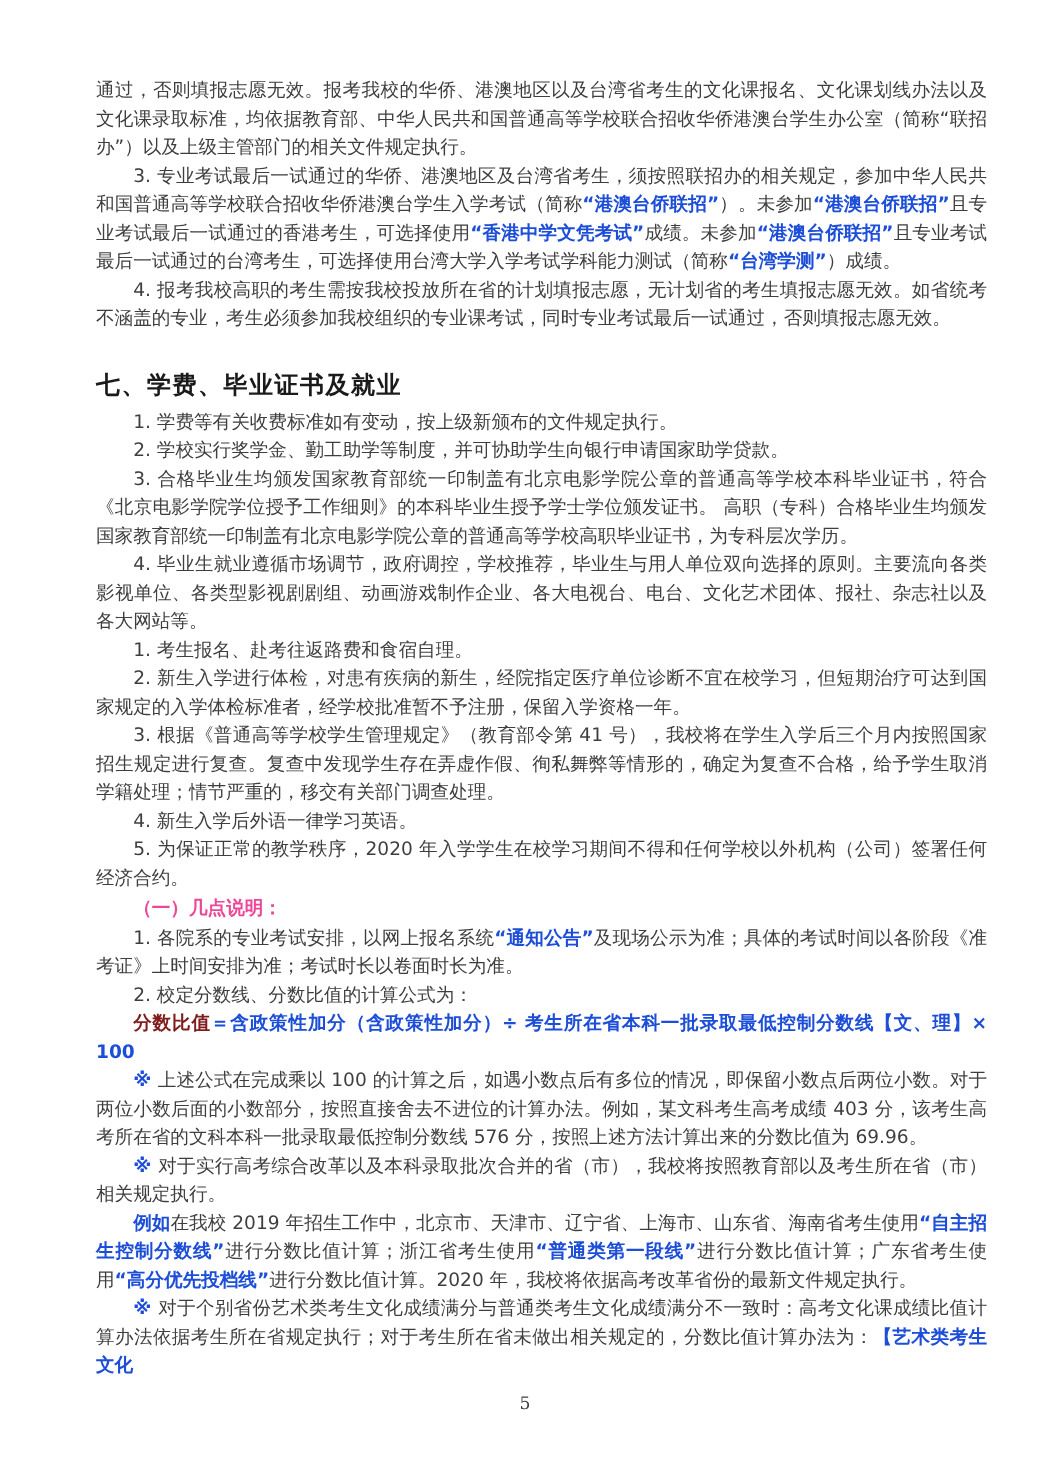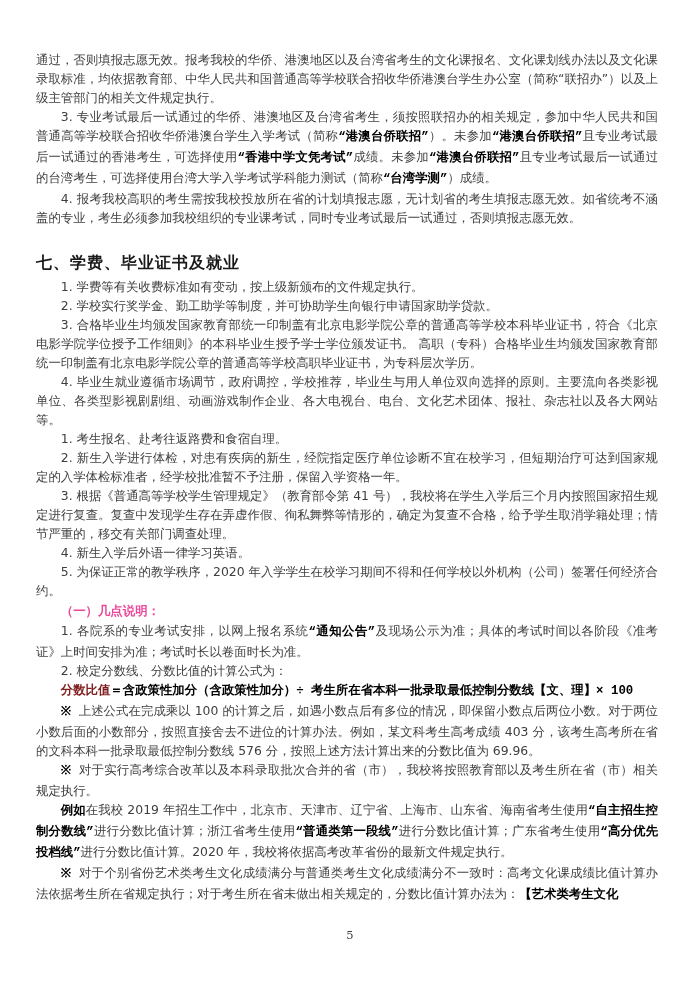--- a/index.html
+++ b/index.html
@@ -1,40 +1,40 @@
 <!DOCTYPE html>
 <html><head>
 <meta charset="utf-8">
 <style>
   html,body{margin:0;padding:0;background:#ffffff;}
   .page{
     position:relative;
     width:700px;height:989px;
     box-sizing:border-box;
-    padding:50px 42px 0 36px;
+    padding:50px 42px 0 64px;
     background:#ffffff;
     font-family:"DejaVu Sans",sans-serif;
     font-size:12.4px;
     line-height:19px;
     color:#3e3e3e;
     overflow:hidden;
     border-radius:28px;
   }
   .para{margin:0;text-align:justify;}
   .para.indent{text-indent:2em;}
   .sec-heading{
     font-size:16px;line-height:22px;font-weight:bold;
     color:#1a1a1a;margin:25px 0 3px 0;letter-spacing:1px;
     text-align:left;
   }
   .sub-heading{
     font-weight:bold;color:#ec4899;margin:1px 0;
     text-indent:2em;text-align:left;
   }
-  .b{font-weight:bold;color:#000000;font-family:Liberation Mono, monospace;}
+  .b{font-weight:bold;color:#1d4ed8;}
   .rb{font-weight:bold;}
   .page-number{
     position:absolute;bottom:44px;left:0;width:100%;
     text-align:center;font-size:11.5px;color:#3e3e3e;
     font-family:"DejaVu Serif",serif;
   }
 </style>
 </head>
 <body>
 

